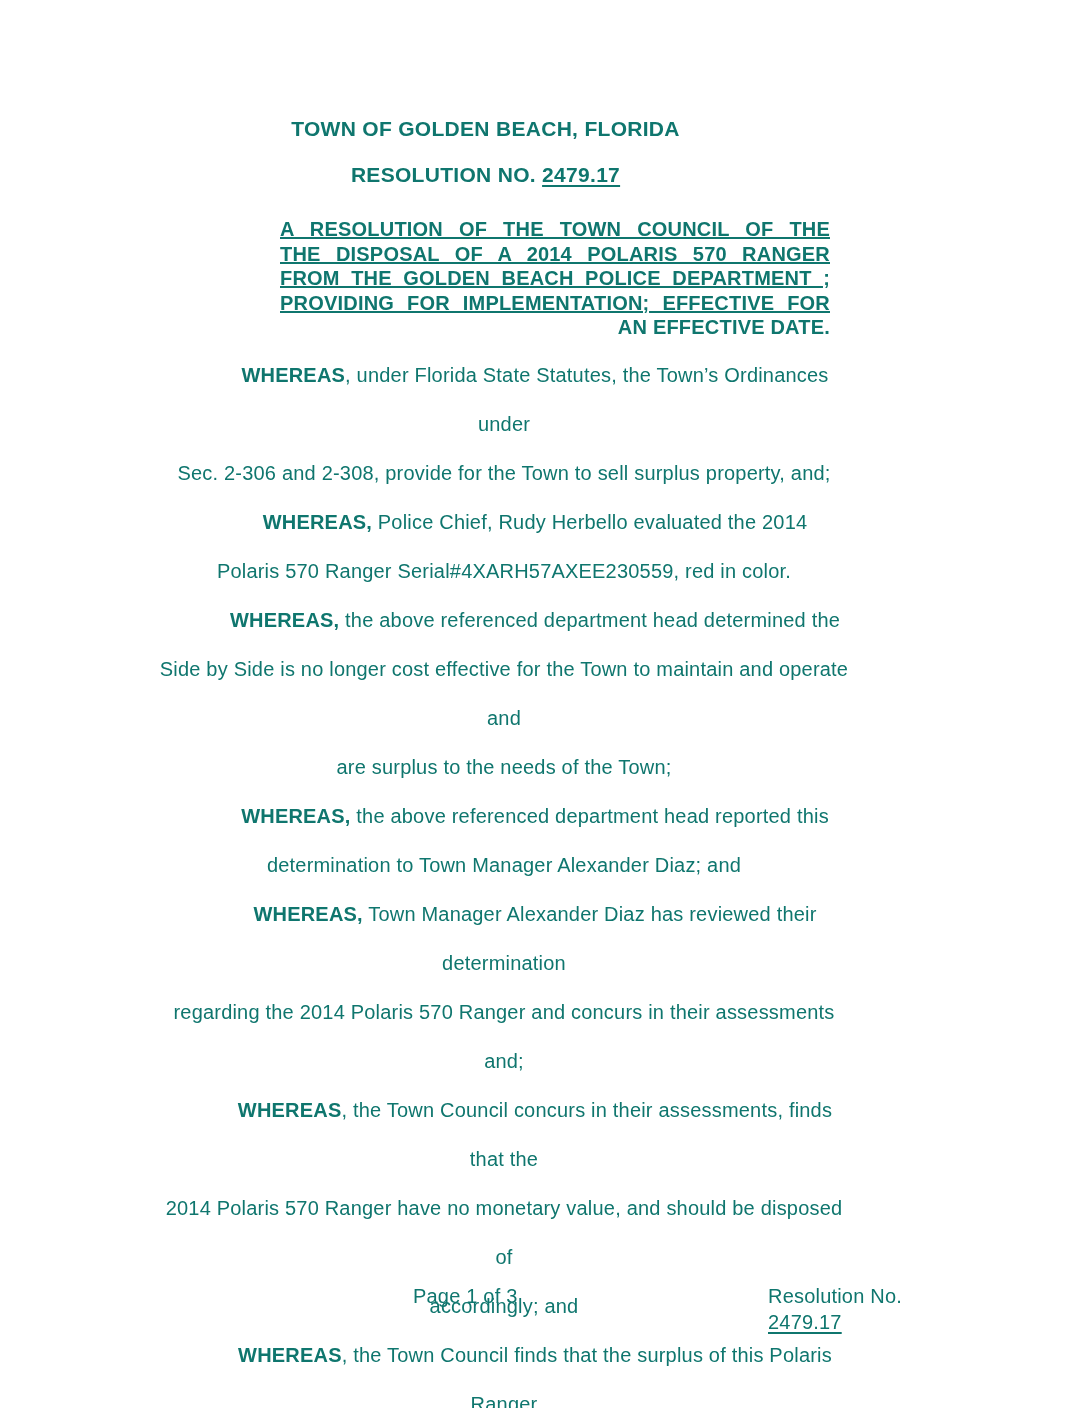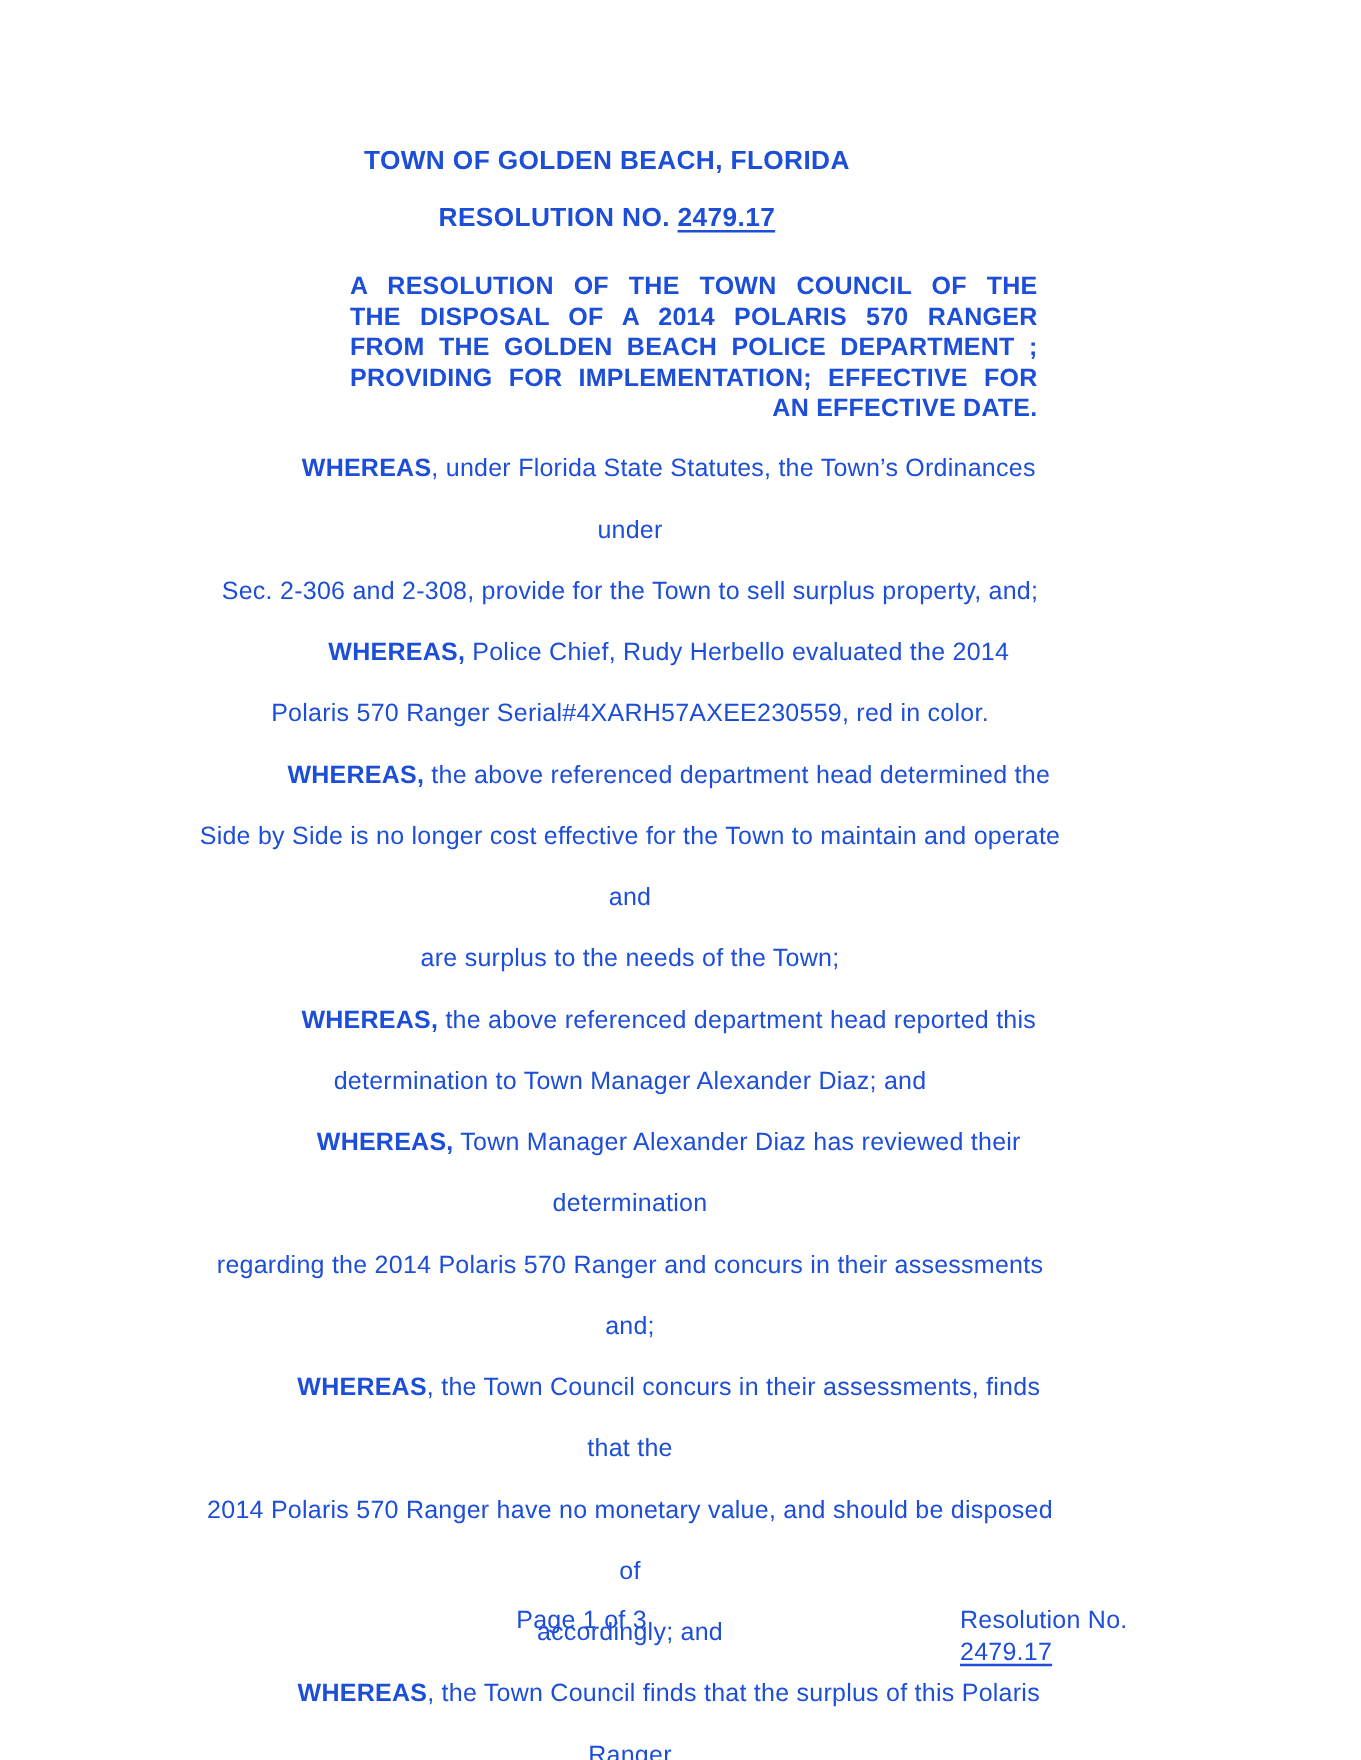--- a/index.html
+++ b/index.html
@@ -4,21 +4,21 @@
 <style>
   * { margin: 0; padding: 0; box-sizing: border-box; }
   html, body { background: #ffffff; }
   .page {
     position: relative;
     width: 971px;
     height: 1408px;
     background: #ffffff;
     overflow: hidden;
     font-family: "Liberation Sans", "DejaVu Sans", sans-serif;
-    color: #1d4ed8;
+    color: #0f766e;
     -webkit-font-smoothing: antialiased;
   }
   .doc-header { padding-top: 116px; text-align: center; }
   .doc-title {
     font-size: 21px; line-height: 26px; font-weight: bold; letter-spacing: 0.3px;
   }
   .resolution-line {
     margin-top: 20px; font-size: 21px; line-height: 26px; font-weight: bold; letter-spacing: 0.3px;
   }
   .u { text-decoration: underline; text-underline-offset: 3px; text-decoration-thickness: 2px; }
@@ -29,20 +29,21 @@
     font-weight: bold;
     font-size: 20px;
     line-height: 24.5px;
     letter-spacing: 0.2px;
   }
   .summary .jline {
     text-align: justify;
     text-align-last: justify;
     text-justify: inter-word;
     white-space: nowrap;
+    text-decoration: underline;
   }
   .summary .lastline { text-align: right; }
 
   .body-text {
     margin: 11px 120px 0 157px;
     font-size: 20px;
     line-height: 49px;
     letter-spacing: 0.2px;
   }
   .para { text-indent: 62px; text-align: center; }

